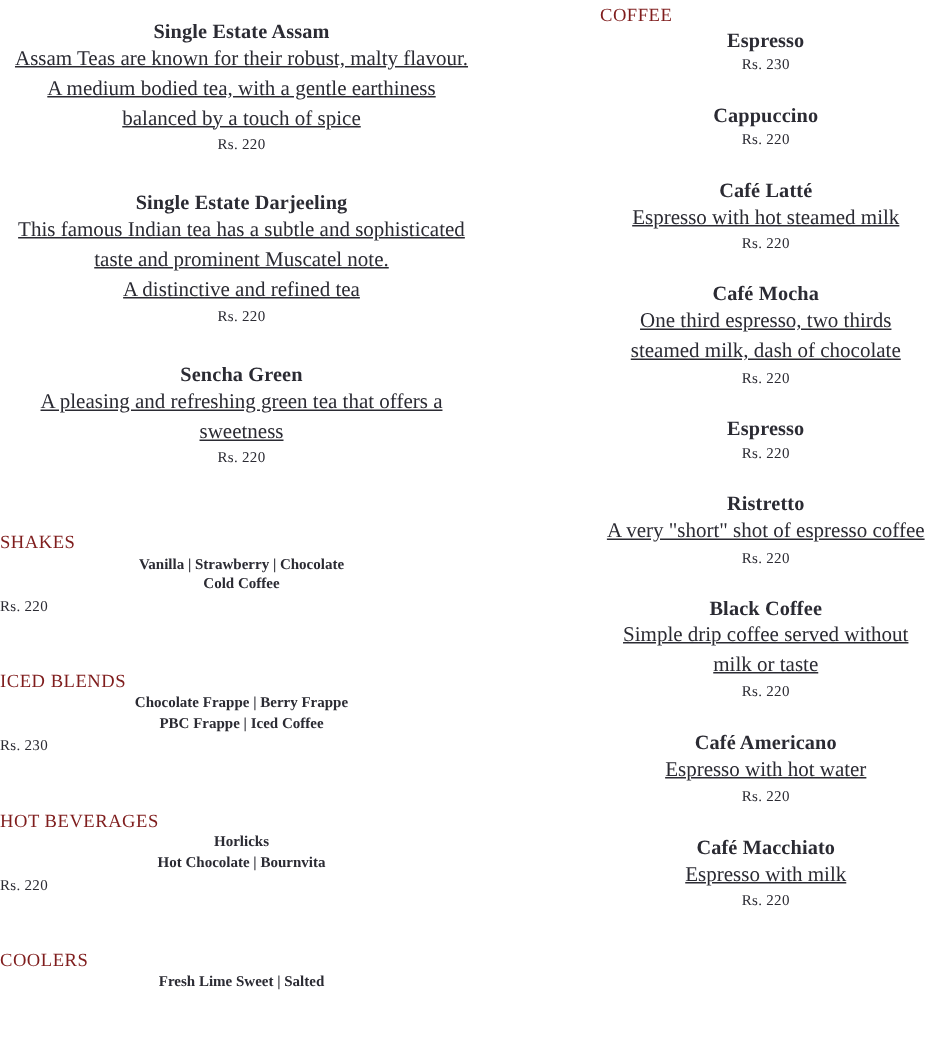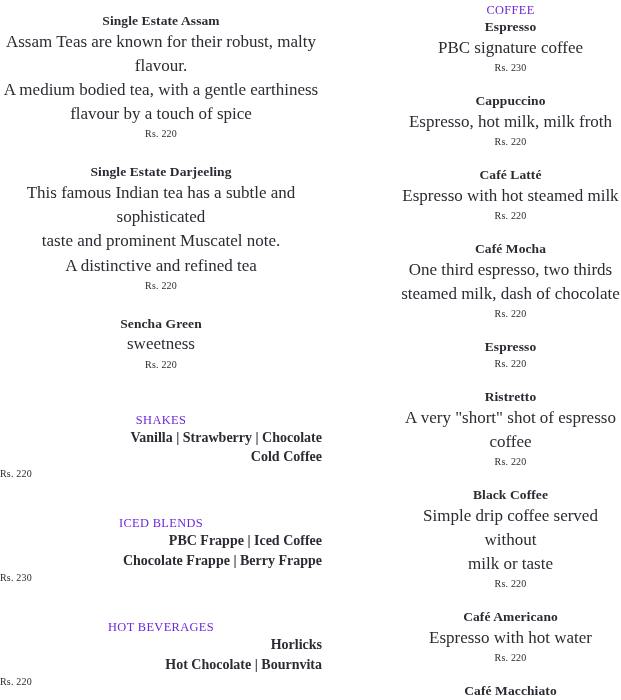--- a/index.html
+++ b/index.html
@@ -38,88 +38,90 @@
   .item {
     text-align: center;
   }
   .item-name {
     font-weight: bold;
     font-size: 13.5px;
     line-height: 1.32;
     letter-spacing: .1px;
   }
   .desc {
-    font-size: 17px;
+    font-size: 14px;
     line-height: 1.42;
+    text-decoration: underline;
   }
   .price {
     font-size: 10px;
     line-height: 1.5;
     letter-spacing: .2px;
   }
   .section-head {
-    text-align: center;
-    color: #6d28d9;
+    text-align: left;
+    color: #7f1d1d;
     font-size: 12.4px;
     letter-spacing: .35px;
     line-height: 1.3;
   }
   .section-items {
-    text-align: right;
+    text-align: center;
     font-weight: bold;
-    font-size: 14px;
+    font-size: 10px;
     line-height: 1.38;
   }
   .gap-lg { height: 22px; }
   .gap-md { height: 17px; }
   .gap-sec { height: 34px; }
   .gap-sec-wide { height: 40px; }
 </style>
 </head>
 <body>
 
 <div class="page">
 
   <div class="col col-left">
     <div>
         <div class="item">
           <div class="item-name">Single Estate Assam</div>
           <div class="desc">Assam Teas are known for their robust, malty flavour.</div>
           <div class="desc">A medium bodied tea, with a gentle earthiness</div>
-          <div class="desc">flavour by a touch of spice</div>
+          <div class="desc">balanced by a touch of spice</div>
           <div class="price">Rs. 220</div>
         </div>
         <div class="gap-lg"></div>
         <div class="item">
           <div class="item-name">Single Estate Darjeeling</div>
           <div class="desc">This famous Indian tea has a subtle and sophisticated</div>
           <div class="desc">taste and prominent Muscatel note.</div>
           <div class="desc">A distinctive and refined tea</div>
           <div class="price">Rs. 220</div>
         </div>
         <div class="gap-lg"></div>
         <div class="item">
           <div class="item-name">Sencha Green</div>
+          <div class="desc">A pleasing and refreshing green tea that offers a</div>
           <div class="desc">sweetness</div>
           <div class="price">Rs. 220</div>
         </div>
       </div>
     <div>
         <div class="gap-sec-wide"></div>
         <div>
           <div class="section-head">SHAKES</div>
           <div class="section-items">Vanilla | Strawberry | Chocolate</div>
           <div class="section-items">Cold Coffee</div>
           <div class="price">Rs. 220</div>
         </div>
         <div class="gap-sec"></div>
         <div>
           <div class="section-head">ICED BLENDS</div>
+          <div class="section-items">Chocolate Frappe | Berry Frappe</div>
           <div class="section-items">PBC Frappe | Iced Coffee</div>
-          <div class="section-items">Chocolate Frappe | Berry Frappe</div>
           <div class="price">Rs. 230</div>
         </div>
         <div class="gap-sec"></div>
         <div>
           <div class="section-head">HOT BEVERAGES</div>
           <div class="section-items">Horlicks</div>
           <div class="section-items">Hot Chocolate | Bournvita</div>
           <div class="price">Rs. 220</div>
         </div>
         <div class="gap-sec"></div>
@@ -130,27 +132,25 @@
       </div>
   </div>
 
   <div class="col col-gutter"></div>
 
   <div class="col col-right">
     <div class="section-head">COFFEE</div>
     <div>
         <div class="item">
           <div class="item-name">Espresso</div>
-          <div class="desc">PBC signature coffee</div>
           <div class="price">Rs. 230</div>
         </div>
         <div class="gap-md"></div>
         <div class="item">
           <div class="item-name">Cappuccino</div>
-          <div class="desc">Espresso, hot milk, milk froth</div>
           <div class="price">Rs. 220</div>
         </div>
         <div class="gap-md"></div>
         <div class="item">
           <div class="item-name">Café Latté</div>
           <div class="desc">Espresso with hot steamed milk</div>
           <div class="price">Rs. 220</div>
         </div>
         <div class="gap-md"></div>
         <div class="item">

